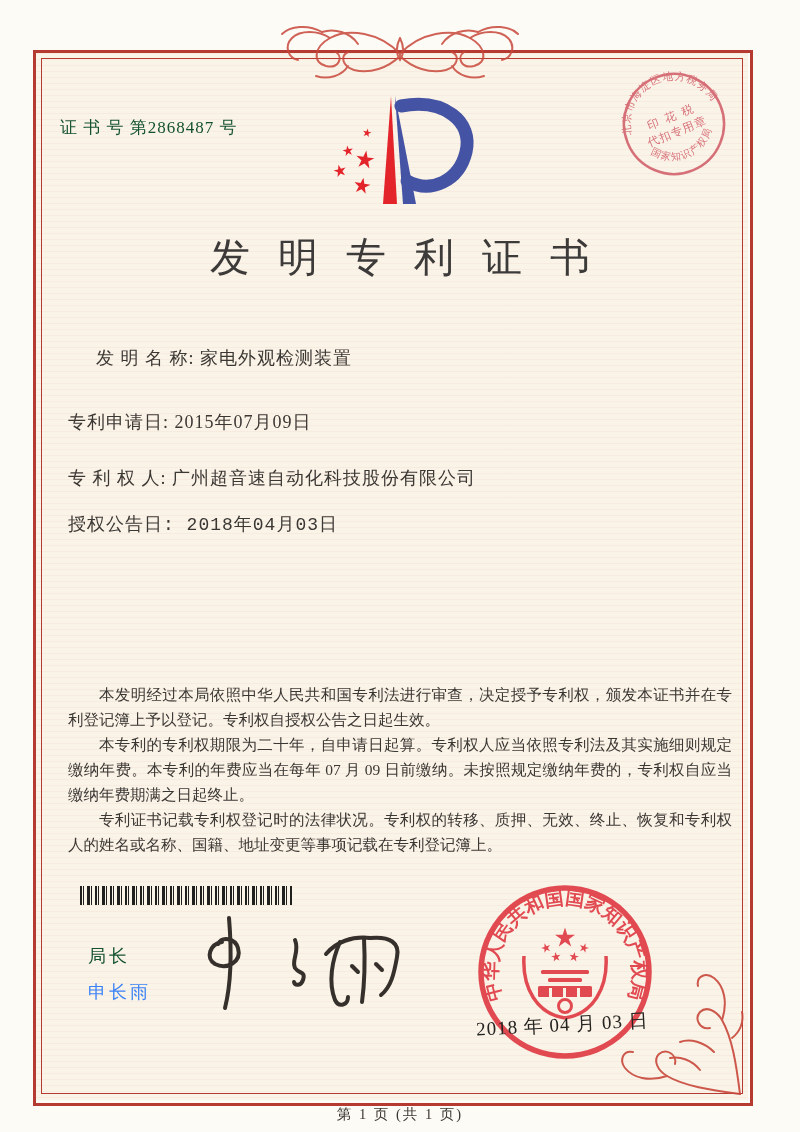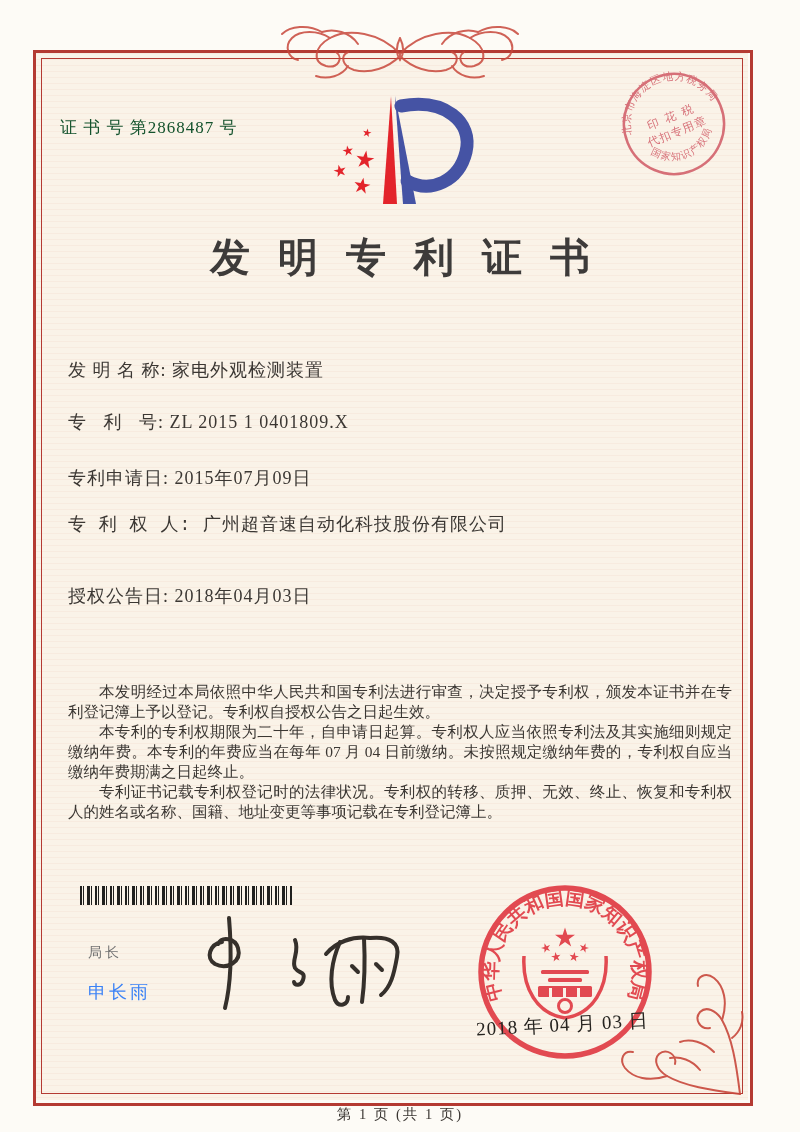--- a/index.html
+++ b/index.html
@@ -27,47 +27,47 @@
     border:1px solid var(--accent_red,#b43a32);
   }
   .cert-no{
     position:absolute;left:60px;top:116px;
     font-size:17px;white-space:pre;color:#14532d;letter-spacing:1px;
   }
   .logo{position:absolute;left:325px;top:88px;width:160px;height:135px;}
   .stamp{position:absolute;left:618px;top:68px;width:112px;height:112px;opacity:.82;}
   .title{
     position:absolute;left:0;right:0;top:230px;text-align:center;
-    font-size:40px;font-weight:700;letter-spacing:28px;padding-left:28px;
+    font-size:40px;font-weight:400;letter-spacing:28px;padding-left:28px;
     color:#3d3b3a;
   }
   .fields{position:absolute;left:68px;top:342px;width:660px;height:330px;}
   .field-row{position:absolute;left:0;font-size:18px;color:#3b3733;}
-  .field-row:nth-child(1){top:16px;}
+  .field-row:nth-child(1){top:4px;margin-left:28px;}
   .field-row:nth-child(2){top:68px;}
   .field-row:nth-child(3){top:124px;}
   .field-row:nth-child(4){top:170px;font-family:Liberation Mono, monospace;}
   .field-row:nth-child(5){top:242px;text-align:right;}
   .field-row:nth-child(6){top:302px;}
   .f-label{white-space:pre;letter-spacing:1px;}
   .f-value{letter-spacing:1px;}
   .body-text{position:absolute;left:68px;top:682px;width:664px;}
   .body-text p{
-    margin:0;font-size:15.5px;line-height:20px;text-align:justify;
+    margin:0;font-size:15.5px;line-height:25px;text-align:justify;
     text-indent:2em;color:#3b3733;
   }
   .barcode{
     position:absolute;left:80px;top:886px;width:212px;height:19px;
     background:repeating-linear-gradient(90deg,
       #20201e 0 2px,#faf3e8 2px 3px,
       #20201e 3px 4px,#faf3e8 4px 7px,
       #20201e 7px 10px,#faf3e8 10px 11px,
       #20201e 11px 12px,#faf3e8 12px 15px);
   }
-  .sig-role{position:absolute;left:88px;top:944px;font-size:14px;letter-spacing:3px;color:#737373;font-family:"Liberation Sans","DejaVu Sans",sans-serif;}
+  .sig-role{position:absolute;left:88px;top:944px;font-size:18px;letter-spacing:3px;color:#14532d;font-family:"Liberation Sans","DejaVu Sans",sans-serif;}
   .sig-name{position:absolute;left:88px;top:980px;font-size:18px;letter-spacing:3px;color:#3b82f6;font-family:"Liberation Sans","DejaVu Sans",sans-serif;}
   .sig-hand{position:absolute;left:192px;top:912px;width:220px;height:104px;}
   .seal{position:absolute;left:477px;top:884px;width:176px;height:176px;opacity:.92;}
   .seal-date{
     position:absolute;left:476px;top:1012px;font-size:19px;color:#262420;
     white-space:pre;transform:rotate(-3deg);letter-spacing:1px;
   }
   .footer{
     position:absolute;left:0;right:0;top:1057px;text-align:center;
     font-size:14.5px;letter-spacing:2px;color:#3b3733;margin-top:48px;
@@ -149,36 +149,33 @@
     </g>
   </svg>
 
   <div class="title">发明专利证书</div>
 
   <div class="fields">
     <div class="field-row">
       <span class="f-label">发 明 名 称: </span><span class="f-value">家电外观检测装置</span>
     </div>
     <div class="field-row">
-      <span class="f-label">专   利   号: </span><span class="f-value">ZL 2015 1 0401809.X</span>
-    </div>
-    <div class="field-row">
       <span class="f-label">专利申请日: </span><span class="f-value">2015年07月09日</span>
     </div>
     <div class="field-row">
       <span class="f-label">专 利 权 人: </span><span class="f-value">广州超音速自动化科技股份有限公司</span>
     </div>
     <div class="field-row">
       <span class="f-label">授权公告日: </span><span class="f-value">2018年04月03日</span>
     </div>
   </div>
 
   <div class="body-text">
     <p>本发明经过本局依照中华人民共和国专利法进行审查，决定授予专利权，颁发本证书并在专利登记簿上予以登记。专利权自授权公告之日起生效。</p>
-    <p>本专利的专利权期限为二十年，自申请日起算。专利权人应当依照专利法及其实施细则规定缴纳年费。本专利的年费应当在每年 07 月 04 日前缴纳。未按照规定缴纳年费的，专利权自应当缴纳年费期满之日起终止。</p>
+    <p>本专利的专利权期限为二十年，自申请日起算。专利权人应当依照专利法及其实施细则规定缴纳年费。本专利的年费应当在每年 07 月 09 日前缴纳。未按照规定缴纳年费的，专利权自应当缴纳年费期满之日起终止。</p>
     <p>专利证书记载专利权登记时的法律状况。专利权的转移、质押、无效、终止、恢复和专利权人的姓名或名称、国籍、地址变更等事项记载在专利登记簿上。</p>
   </div>
 
   <div class="barcode"></div>
 
   <div class="sig-role">局长</div>
   <div class="sig-name">申长雨</div>
   <svg class="sig-hand" viewBox="0 0 220 104">
     <g stroke="#35302b" stroke-width="4" fill="none" stroke-linecap="round" stroke-linejoin="round">
       <path d="M30,30 C18,32 13,46 23,52 C35,58 50,50 46,36 C43,26 30,24 26,32"></path>

